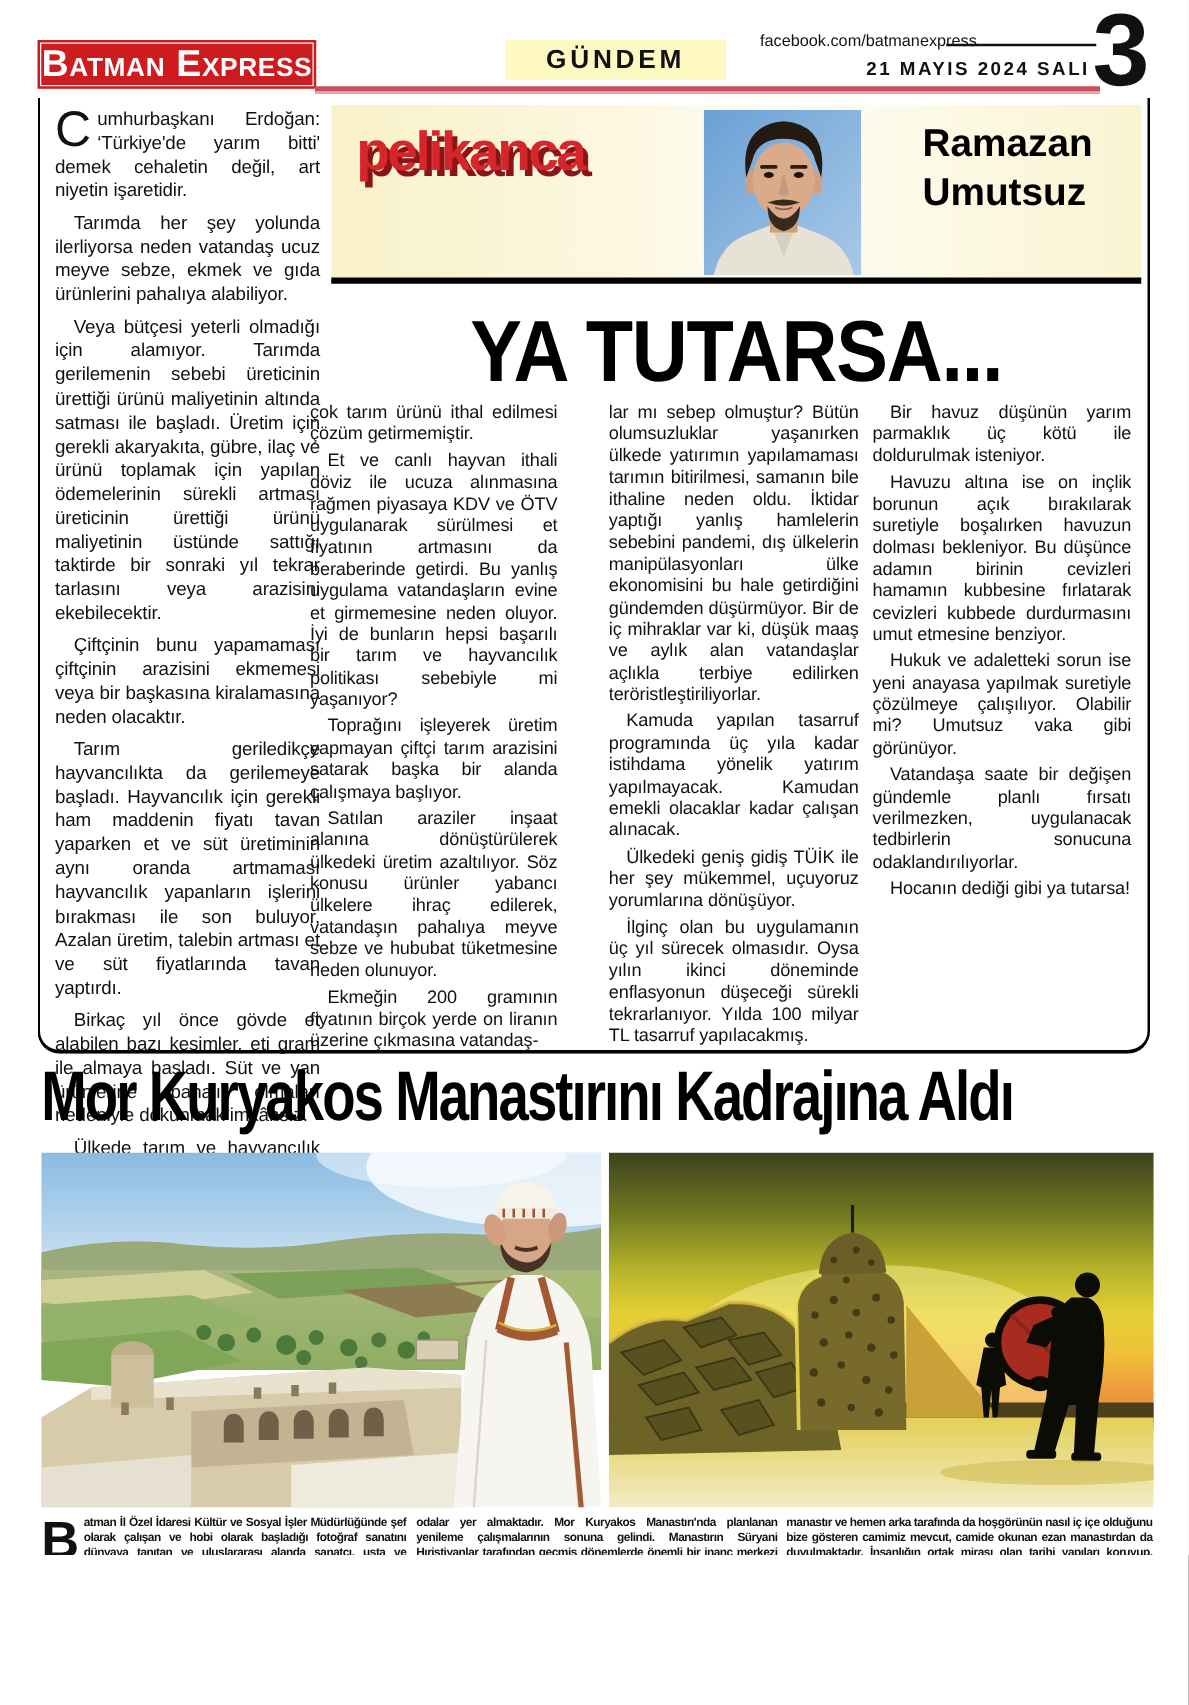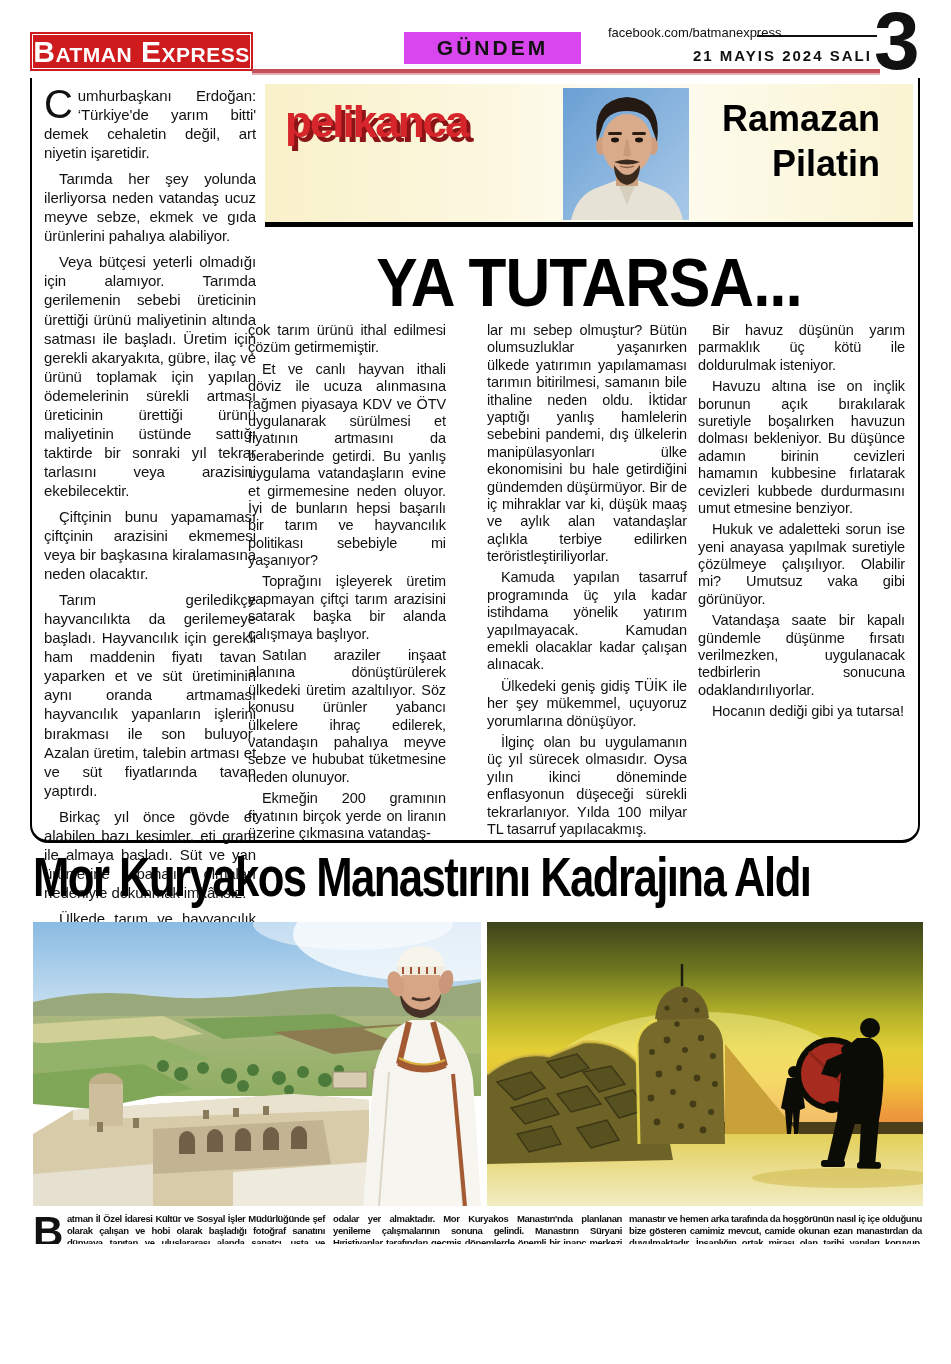--- a/index.html
+++ b/index.html
@@ -5,21 +5,21 @@
   html,body{margin:0;padding:0;background:#ffffff;}
   .page{position:relative;width:951px;height:1244px;background:#fff;overflow:hidden;
         font-family:"Liberation Sans",sans-serif;color:#111;}
   .abs{position:absolute;}
 
   
   .logo{left:30px;top:32px;width:223px;height:39px;background:#ce1b1e;color:#fff;
         display:flex;align-items:center;justify-content:center;font-weight:bold;
         font-variant:small-caps;font-size:30px;letter-spacing:.5px;
         box-shadow:inset 0 0 0 2px #ce1b1e, inset 0 0 0 3px #ffffff;}
-  .section-box{left:404px;top:32px;width:177px;height:32px;background:#d946ef;
+  .section-box{left:404px;top:32px;width:177px;height:32px;background:#fef9c3;
         display:flex;align-items:center;justify-content:center;
         font-size:21px;font-weight:bold;letter-spacing:3px;color:#111;}
   .fb-url{left:608px;top:25px;font-size:13px;}
   .fb-line{left:757px;top:35px;width:120px;height:2px;background:#111;}
   .date-text{left:693px;top:47px;font-size:15px;font-weight:bold;letter-spacing:2px;}
   .page-num{left:874px;top:0px;font-size:82px;font-weight:bold;line-height:1;}
   .header-rule{left:252px;top:69px;width:628px;height:4px;background:#c4505a;
         border-bottom:2px solid #e2aeb1;}
 
   
@@ -33,21 +33,21 @@
   .para{margin:0 0 7px 0;text-indent:15px;}
   .para.noindent{text-indent:0;}
   .dropcap{float:left;font-size:40px;line-height:.78;padding:3px 5px 0 0;text-indent:0;}
 
   
   .strip{left:265px;top:84px;width:648px;height:138px;
         background:linear-gradient(90deg,#f9f1c9 0%,#fcf8e2 38%,#fefdf4 55%,#faf4d2 100%);}
   .strip-title{left:285px;top:100px;font-size:44px;font-weight:bold;color:#d6252b;
         letter-spacing:-2px;line-height:1;text-shadow:4px 5px 0 #8c1417;}
   .portrait{left:563px;top:88px;width:126px;height:132px;}
-  .author{left:672px;top:96px;width:208px;text-align:right;font-size:36px;
+  .author{left:738px;top:96px;width:208px;text-align:left;font-size:31px;
         font-weight:bold;line-height:1.25;color:#000;}
   .strip-rule{left:265px;top:222px;width:648px;height:5px;background:#000;}
 
   
   .headline1{left:265px;top:242px;width:648px;text-align:center;font-size:62px;
         font-weight:bold;letter-spacing:-1px;transform:scaleY(1.12);transform-origin:top;
         white-space:nowrap;color:#000;}
 
   
   .bcol{top:322px;font-size:14.5px;line-height:1.2;text-align:justify;
@@ -121,21 +121,21 @@
       <ellipse cx="52" cy="52" rx="4" ry="2.4" fill="#1d140f"></ellipse>
       <ellipse cx="76" cy="52" rx="4" ry="2.4" fill="#1d140f"></ellipse>
       <path d="M63 52 L60 67 Q64 70 68 67 L65 52 Z" fill="#c89a79"></path>
       <path d="M51 74 Q64 69 77 74 Q64 79 51 74 Z" fill="#3a291d"></path>
       <path d="M51 77 Q51 94 64 97 Q77 94 77 77 Q70 87 64 87 Q58 87 51 77 Z" fill="#3a291d"></path>
       <path d="M57 78 Q64 81 71 78" stroke="#8a5f48" stroke-width="1.3" fill="none"></path>
     </svg>
   </div>
   <div class="abs author">
     <div>Ramazan</div>
-    <div>Pilatin</div>
+    <div>Umutsuz</div>
   </div>
   <div class="abs strip-rule"></div>
 
   <div class="abs headline1">YA TUTARSA...</div>
 
   <div class="abs bcol bcol1">
     <p class="noindent">çok tarım ürünü ithal edilmesi çözüm getirmemiştir.</p>
     <p>Et ve canlı hayvan ithali döviz ile ucuza alınmasına rağmen piyasaya KDV ve ÖTV uygulanarak sürülmesi et fiyatının artmasını da beraberinde getirdi. Bu yanlış uygulama vatandaşların evine et girmemesine neden oluyor. İyi de bunların hepsi başarılı bir tarım ve hayvancılık politikası sebebiyle mi yaşanıyor?</p>
     <p>Toprağını işleyerek üretim yapmayan çiftçi tarım arazisini satarak başka bir alanda çalışmaya başlıyor.</p>
     <p>Satılan araziler inşaat alanına dönüştürülerek ülkedeki üretim azaltılıyor. Söz konusu ürünler yabancı ülkelere ihraç edilerek, vatandaşın pahalıya meyve sebze ve hububat tüketmesine neden olunuyor.</p>
@@ -144,21 +144,21 @@
   <div class="abs bcol bcol2">
     <p class="noindent">lar mı sebep olmuştur? Bütün olumsuzluklar yaşanırken ülkede yatırımın yapılamaması tarımın bitirilmesi, samanın bile ithaline neden oldu. İktidar yaptığı yanlış hamlelerin sebebini pandemi, dış ülkelerin manipülasyonları ülke ekonomisini bu hale getirdiğini gündemden düşürmüyor. Bir de iç mihraklar var ki, düşük maaş ve aylık alan vatandaşlar açlıkla terbiye edilirken teröristleştiriliyorlar.</p>
     <p>Kamuda yapılan tasarruf programında üç yıla kadar istihdama yönelik yatırım yapılmayacak. Kamudan emekli olacaklar kadar çalışan alınacak.</p>
     <p>Ülkedeki geniş gidiş TÜİK ile her şey mükemmel, uçuyoruz yorumlarına dönüşüyor.</p>
     <p>İlginç olan bu uygulamanın üç yıl sürecek olmasıdır. Oysa yılın ikinci döneminde enflasyonun düşeceği sürekli tekrarlanıyor. Yılda 100 milyar TL tasarruf yapılacakmış.</p>
   </div>
   <div class="abs bcol bcol3">
     <p>Bir havuz düşünün yarım parmaklık üç kötü ile doldurulmak isteniyor.</p>
     <p>Havuzu altına ise on inçlik borunun açık bırakılarak suretiyle boşalırken havuzun dolması bekleniyor. Bu düşünce adamın birinin cevizleri hamamın kubbesine fırlatarak cevizleri kubbede durdurmasını umut etmesine benziyor.</p>
     <p>Hukuk ve adaletteki sorun ise yeni anayasa yapılmak suretiyle çözülmeye çalışılıyor. Olabilir mi? Umutsuz vaka gibi görünüyor.</p>
-    <p>Vatandaşa saate bir kapalı gündemle düşünme fırsatı verilmezken, uygulanacak tedbirlerin sonucuna odaklandırılıyorlar.</p>
+    <p>Vatandaşa saate bir değişen gündemle planlı fırsatı verilmezken, uygulanacak tedbirlerin sonucuna odaklandırılıyorlar.</p>
     <p>Hocanın dediği gibi ya tutarsa!</p>
   </div>
 
   <div class="abs headline2">Mor Kuryakos Manastırını Kadrajına Aldı</div>
 
   <div class="abs photo photo-left">
     <svg viewBox="0 0 448 284" preserveAspectRatio="none">
       <defs>
         <linearGradient id="lsky" x1="0" y1="0" x2="0" y2="1">
           <stop offset="0" stop-color="#8abbe2"></stop>

